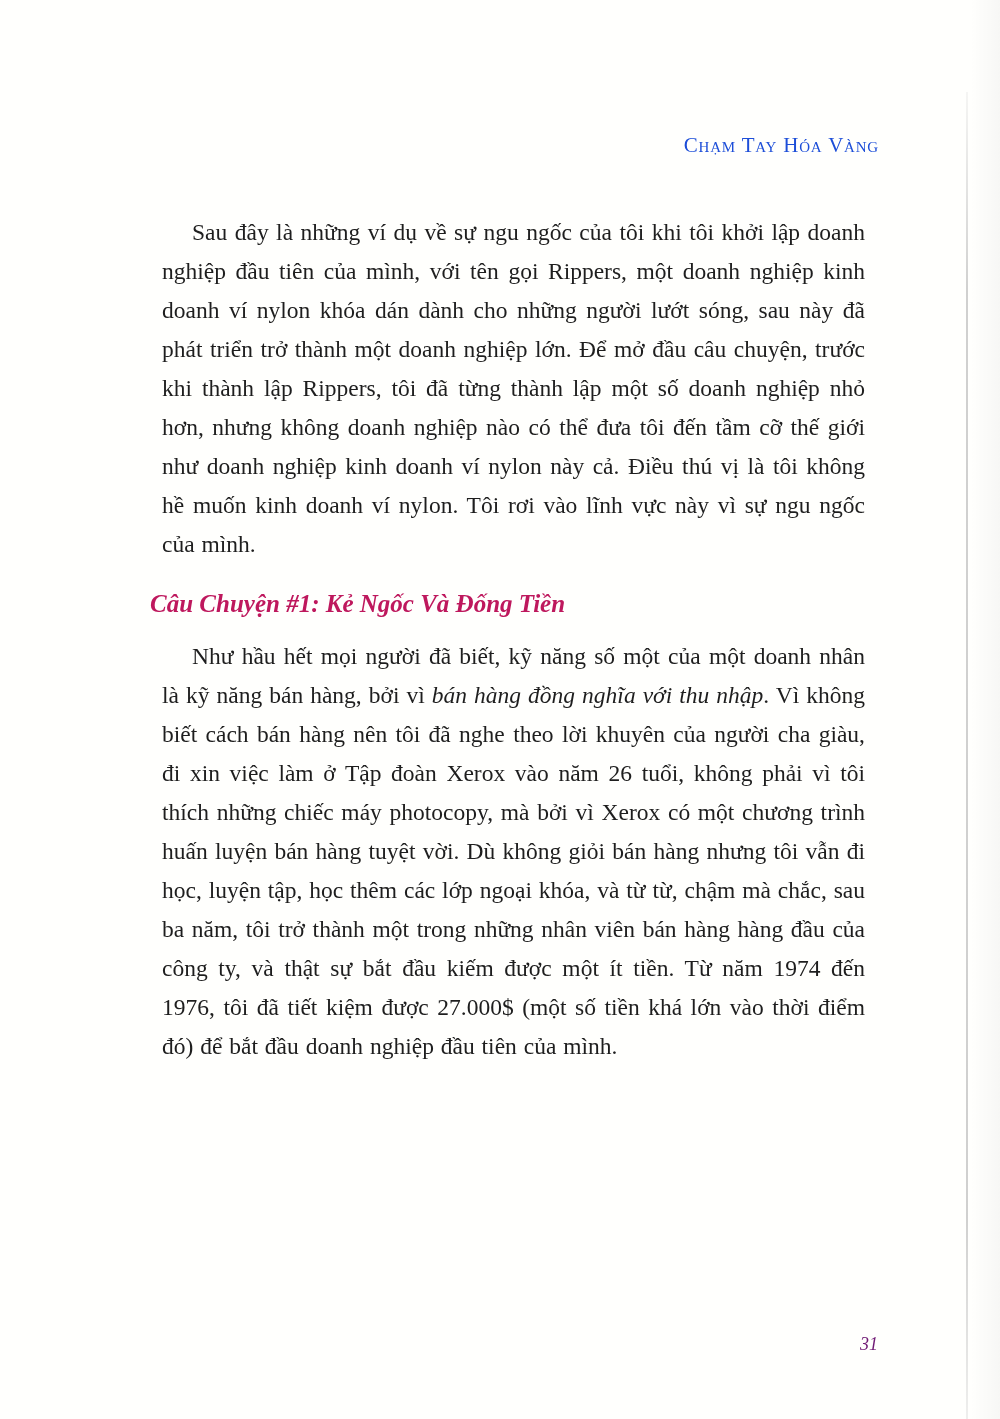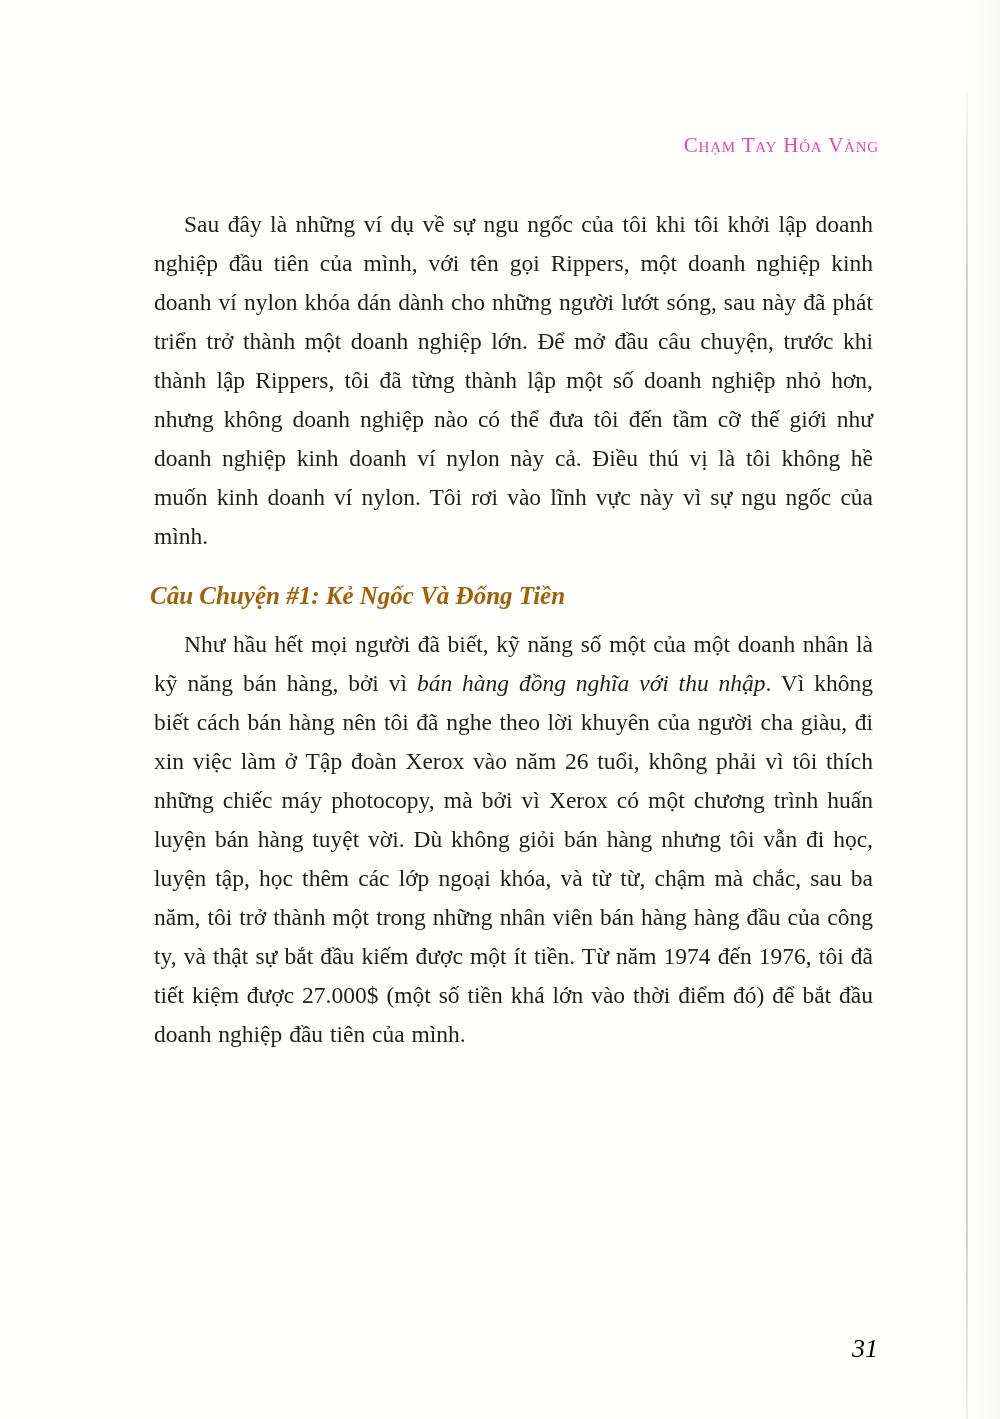--- a/index.html
+++ b/index.html
@@ -16,56 +16,56 @@
     font-family: "Liberation Serif", "DejaVu Serif", serif;
     color: #1d1d1d;
   }
   .running-header {
     position: absolute;
     top: 133px;
     right: 121px;
     font-variant: small-caps;
     font-size: 21px;
     letter-spacing: 0.8px;
-    color: #ec4899;
+    color: #1d4ed8;
     white-space: nowrap;
   }
   .content {
     position: absolute;
     left: 146px;
     right: 119px;
     top: 197px;
   }
   .para {
-    margin: 8px;
+    margin: 16px;
     font-size: 23.5px;
     line-height: 39px;
     text-align: justify;
     text-indent: 30px;
     color: #1e1e1e;
     word-spacing: 1px;
   }
   .section-heading {
     margin: 23px 0 12px 0;
     font-size: 25px;
     line-height: 34px;
     font-weight: bold;
     font-style: italic;
-    color: #a16207;
+    color: #be185d;
     text-indent: 4px;
   }
   .inline-italic {
   }
   .page-number {
     position: absolute;
     top: 1334px;
     right: 122px;
-    font-size: 26px;
+    font-size: 18px;
     font-style: italic;
-    color: #000000;
+    color: #701a75;
   }
   .scan-line {
     position: absolute;
     left: 966px;
     top: 92px;
     bottom: 0;
     width: 2px;
     background: linear-gradient(to bottom, rgba(190,190,190,0.15), rgba(170,170,170,0.55) 15%, rgba(170,170,170,0.55) 85%, rgba(190,190,190,0.25));
   }
   .edge-shade {

